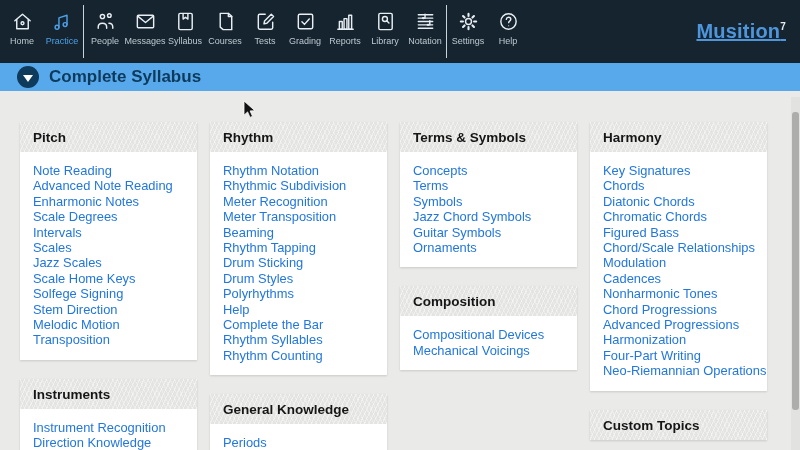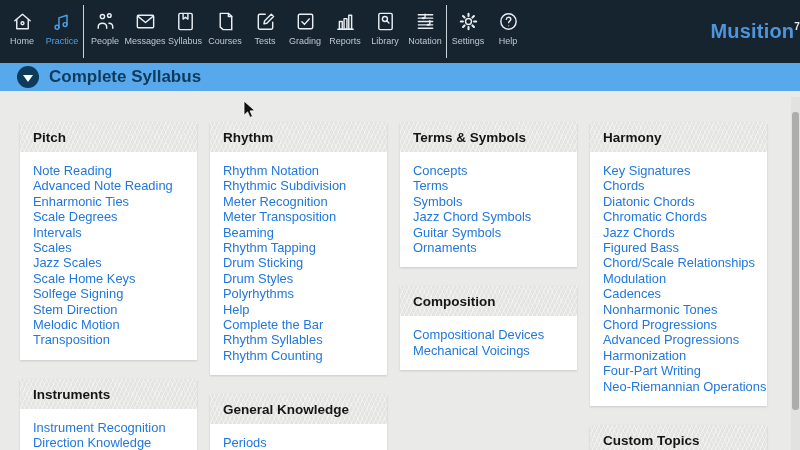--- a/index.html
+++ b/index.html
@@ -13,22 +13,22 @@
               padding-top:10px; cursor:pointer; color:#E8EEF3; }
   .nav-item:first-child { margin-left:2px; }
   .nav-icon { width:23px; height:23px; display:block; }
   .nav-icon svg { width:23px; height:23px; display:block; stroke:currentColor; fill:none;
                   stroke-width:1.5; stroke-linecap:round; stroke-linejoin:round; }
   .nav-label { font-size:9px; color:#BDC9D1; margin-top:3px; white-space:nowrap; }
   .nav-item.active { color:#4BA0E8; }
   .nav-item.active .nav-label { color:#4BA0E8; }
   .nav-divider { width:1px; background:#C9D4DA; margin:5px 1px; }
 
-  .logo { margin-left:auto; align-self:center; 
-          font-size:20px; font-weight:bold; color:#4E95DC; letter-spacing:.2px; }
+  .logo { margin-left:auto; align-self:center; padding-right:14px;
+          font-size:20px; font-weight:bold; color:#4E95DC; letter-spacing:.2px;text-decoration:underline; }
   .logo .sup { font-size:10px; color:#E5EBEF; vertical-align:super; font-weight:bold; }
 
   
   .subheader { position:absolute; top:63px; left:0; width:800px; height:28px;
                background:#58A9EB; display:flex; align-items:center; padding-left:17px; }
   .collapse-btn { width:22px; height:22px; border-radius:50%; background:#0E3A5C;
                   display:flex; align-items:center; justify-content:center; cursor:pointer; flex:none; }
   .collapse-btn .tri { width:0; height:0; border-left:5px solid transparent;
                        border-right:5px solid transparent; border-top:7px solid #FFFFFF; margin-top:2px; }
   .subtitle { margin-left:10px; font-size:17px; font-weight:bold; color:#0E3A5C; }
@@ -209,21 +209,21 @@
 </div>
 
 <div class="content">
   <div class="cols" id="columns">
       <div class="col">
         <div class="card">
           <div class="card-header">Pitch</div>
           <div class="card-body">
             <a>Note Reading</a>
             <a>Advanced Note Reading</a>
-            <a>Enharmonic Ties</a>
+            <a>Enharmonic Notes</a>
             <a>Scale Degrees</a>
             <a>Intervals</a>
             <a>Scales</a>
             <a>Jazz Scales</a>
             <a>Scale Home Keys</a>
             <a>Solfege Signing</a>
             <a>Stem Direction</a>
             <a>Melodic Motion</a>
             <a>Transposition</a>
           </div>
@@ -283,21 +283,20 @@
         </div>
       </div>
       <div class="col">
         <div class="card">
           <div class="card-header">Harmony</div>
           <div class="card-body">
             <a>Key Signatures</a>
             <a>Chords</a>
             <a>Diatonic Chords</a>
             <a>Chromatic Chords</a>
-            <a>Jazz Chords</a>
             <a>Figured Bass</a>
             <a>Chord/Scale Relationships</a>
             <a>Modulation</a>
             <a>Cadences</a>
             <a>Nonharmonic Tones</a>
             <a>Chord Progressions</a>
             <a>Advanced Progressions</a>
             <a>Harmonization</a>
             <a>Four-Part Writing</a>
             <a>Neo-Riemannian Operations</a>

